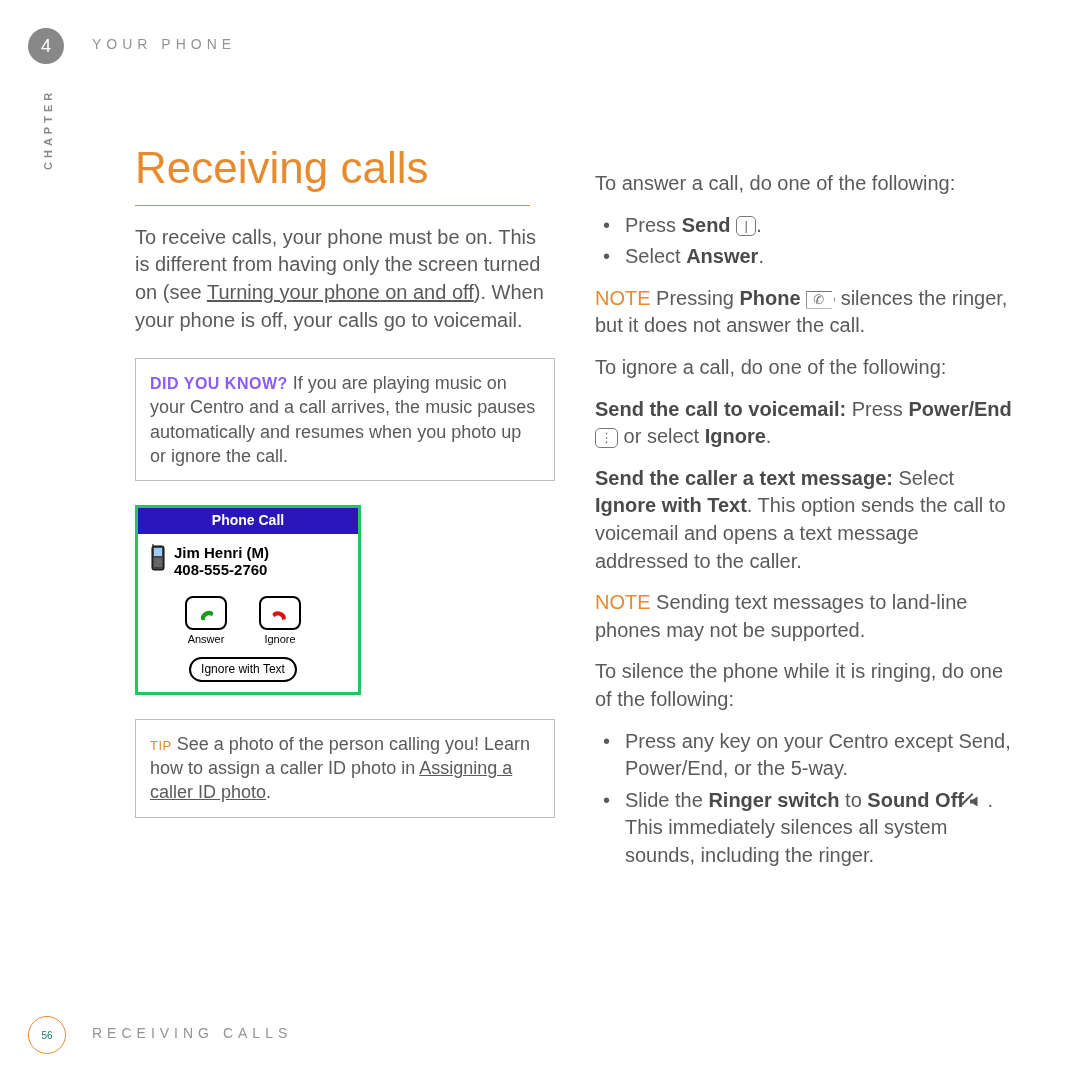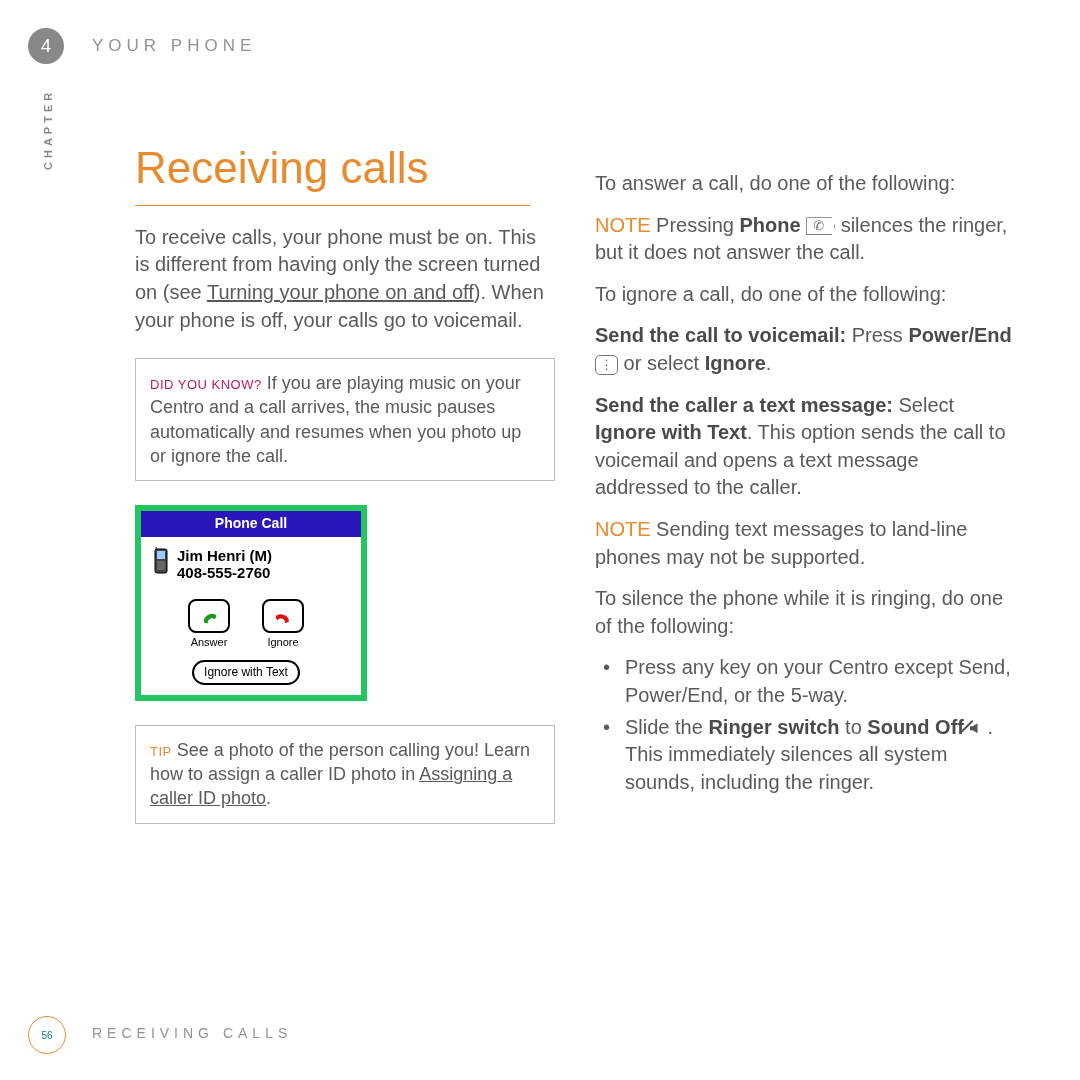--- a/index.html
+++ b/index.html
@@ -35,21 +35,21 @@
     color: #fff;
     font-size: 18px;
     display: flex;
     align-items: center;
     justify-content: center;
   }
   .header-text {
     position: absolute;
     left: 92px;
     top: 36px;
-    font-size: 17px;
+    font-size: 14px;
     letter-spacing: 5px;
     color: #939393;
   }
   .footer-circle {
     position: absolute;
     left: 28px;
     top: 1016px;
     width: 36px;
     height: 36px;
     border-radius: 50%;
@@ -95,32 +95,32 @@
   }
   p { margin: 14px 0; }
   .link { text-decoration: underline; color: #5a5a5a; }
   .box {
     border: 1px solid #bdbdbd;
     padding: 12px 14px;
     margin: 24px 0;
     font-size: 18px;
     line-height: 1.35;
   }
-  .dyk { color: #be185d; font-weight: normal; font-size: 13px; letter-spacing: 0.5px; }
+  .dyk { color: #8b5cf6; font-weight: bold; font-size: 16px; letter-spacing: 0.5px; }
   .tip { color: #e78b2f; font-weight: normal; font-size: 13px; letter-spacing: 0.5px; }
   .note { color: #e78b2f; font-weight: normal; }
   ul.bullets { list-style: none; padding: 0; margin: 8px 0; }
   ul.bullets li { position: relative; padding-left: 30px; margin: 4px 0; }
   ul.bullets li::before { content: "•"; position: absolute; left: 8px; color: #5a5a5a; }
   b { color: #4a4a4a; font-weight: bold; }
 
   
   .phone {
     width: 220px;
-    border: 6px solid #22c55e;
+    border: 3px solid #22c55e;
     background: #fff;
     margin: 7px 0 20px 0;
     font-family: Arial, sans-serif;
   }
   .phone-title {
     background: #2a17b9;
     color: #fff;
     font-weight: bold;
     font-size: 14px;
     text-align: center;
@@ -221,20 +221,28 @@
       </div>
     </div>
 
     <div class="box">
       <span class="tip">TIP</span><span> See a photo of the person calling you! Learn how to assign a caller ID photo in </span><span class="link">Assigning a caller ID photo</span><span>.</span>
     </div>
   </div>
 
   <div class="col" style="padding-top:18px;">
     <p>To answer a call, do one of the following:</p>
+    <ul class="bullets">
+      <li>
+        <span>Press </span><b>Send</b><span> </span><span class="key">|</span><span>.</span>
+      </li>
+      <li>
+        <span>Select </span><b>Answer</b><span>.</span>
+      </li>
+    </ul>
 
     <p>
       <span class="note">NOTE</span><span> Pressing </span><b>Phone</b><span> </span><span class="key-wide">✆</span><span> silences the ringer, but it does not answer the call.</span>
     </p>
 
     <p>To ignore a call, do one of the following:</p>
 
     <p>
       <b>Send the call to voicemail:</b><span> Press </span><b>Power/End</b><span> </span><span class="key">⋮</span><span> or select </span><b>Ignore</b><span>.</span>
     </p>

